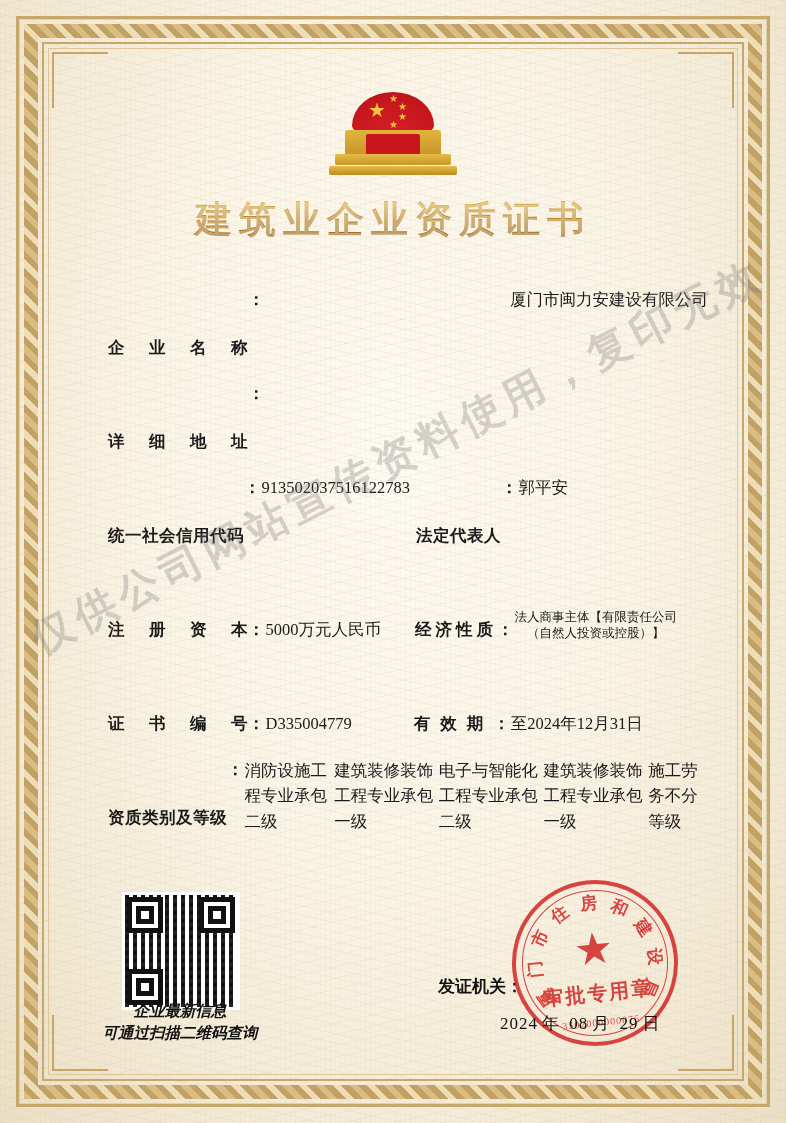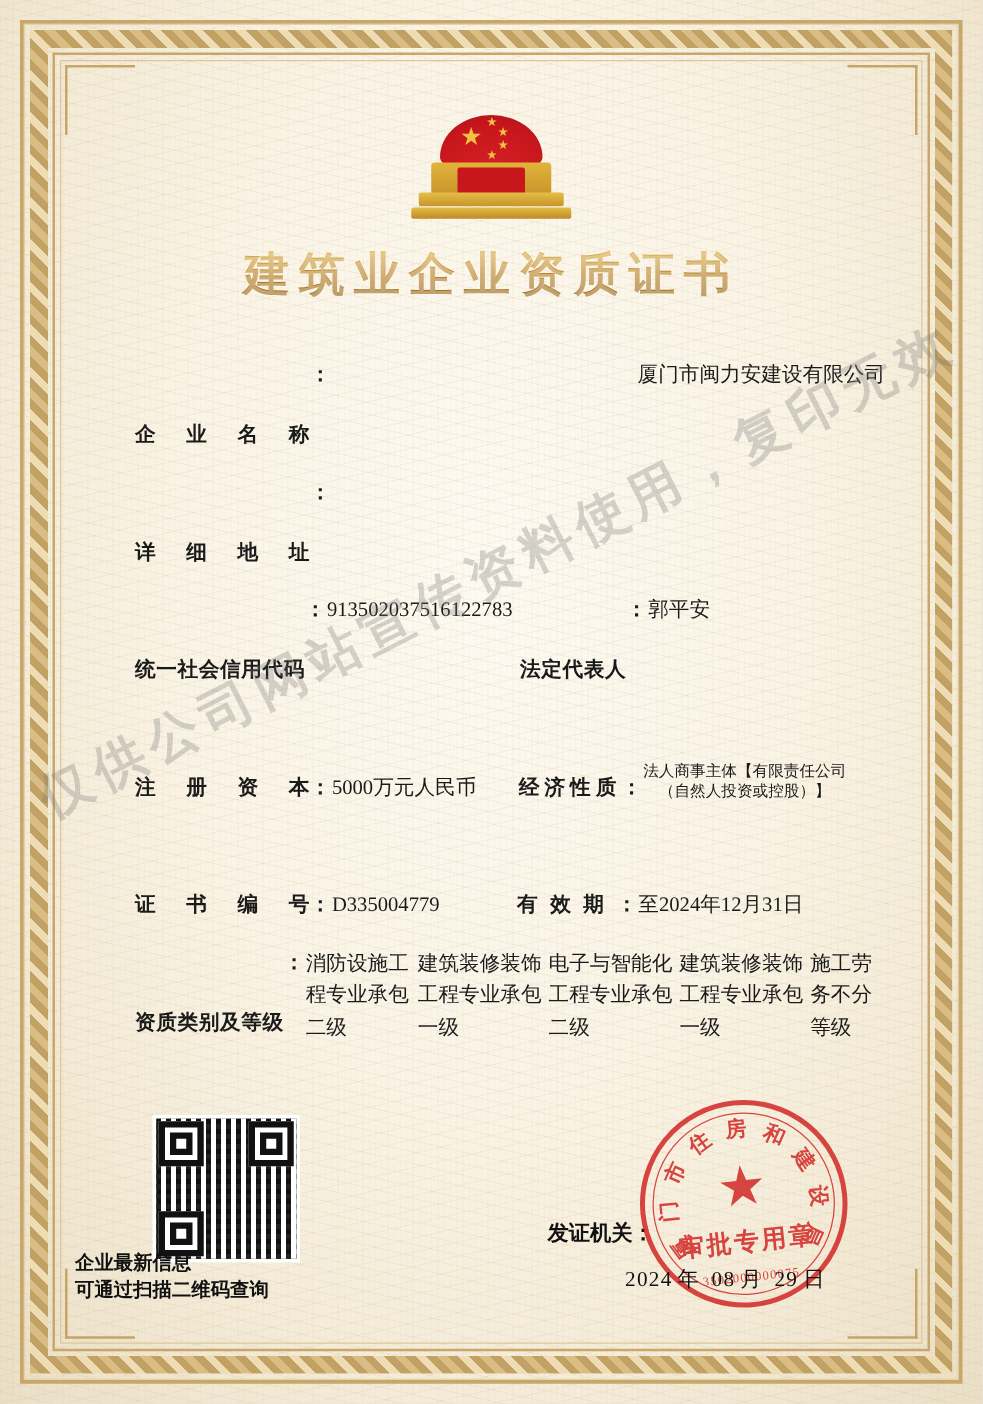--- a/index.html
+++ b/index.html
@@ -249,24 +249,26 @@
   }
   .qr-inner::before { left: 2px; top: 2px; }
   .qr-inner::after { right: 2px; top: 2px; }
   .qr-eye3 { left: 2px; bottom: 2px; }
 
   .qr-caption {
     position: absolute;
     left: 60px;
     top: 1000px;
     width: 240px;
+    text-align: center;
     font-weight: bold;
     font-size: 15.5px;
     color: #111;
     line-height: 1.45;
+    font-style: italic;
   }
 
   
   .issuer {
     position: absolute;
     left: 438px;
     top: 975px;
     font-size: 17px;
     font-weight: bold;
     color: #111;

